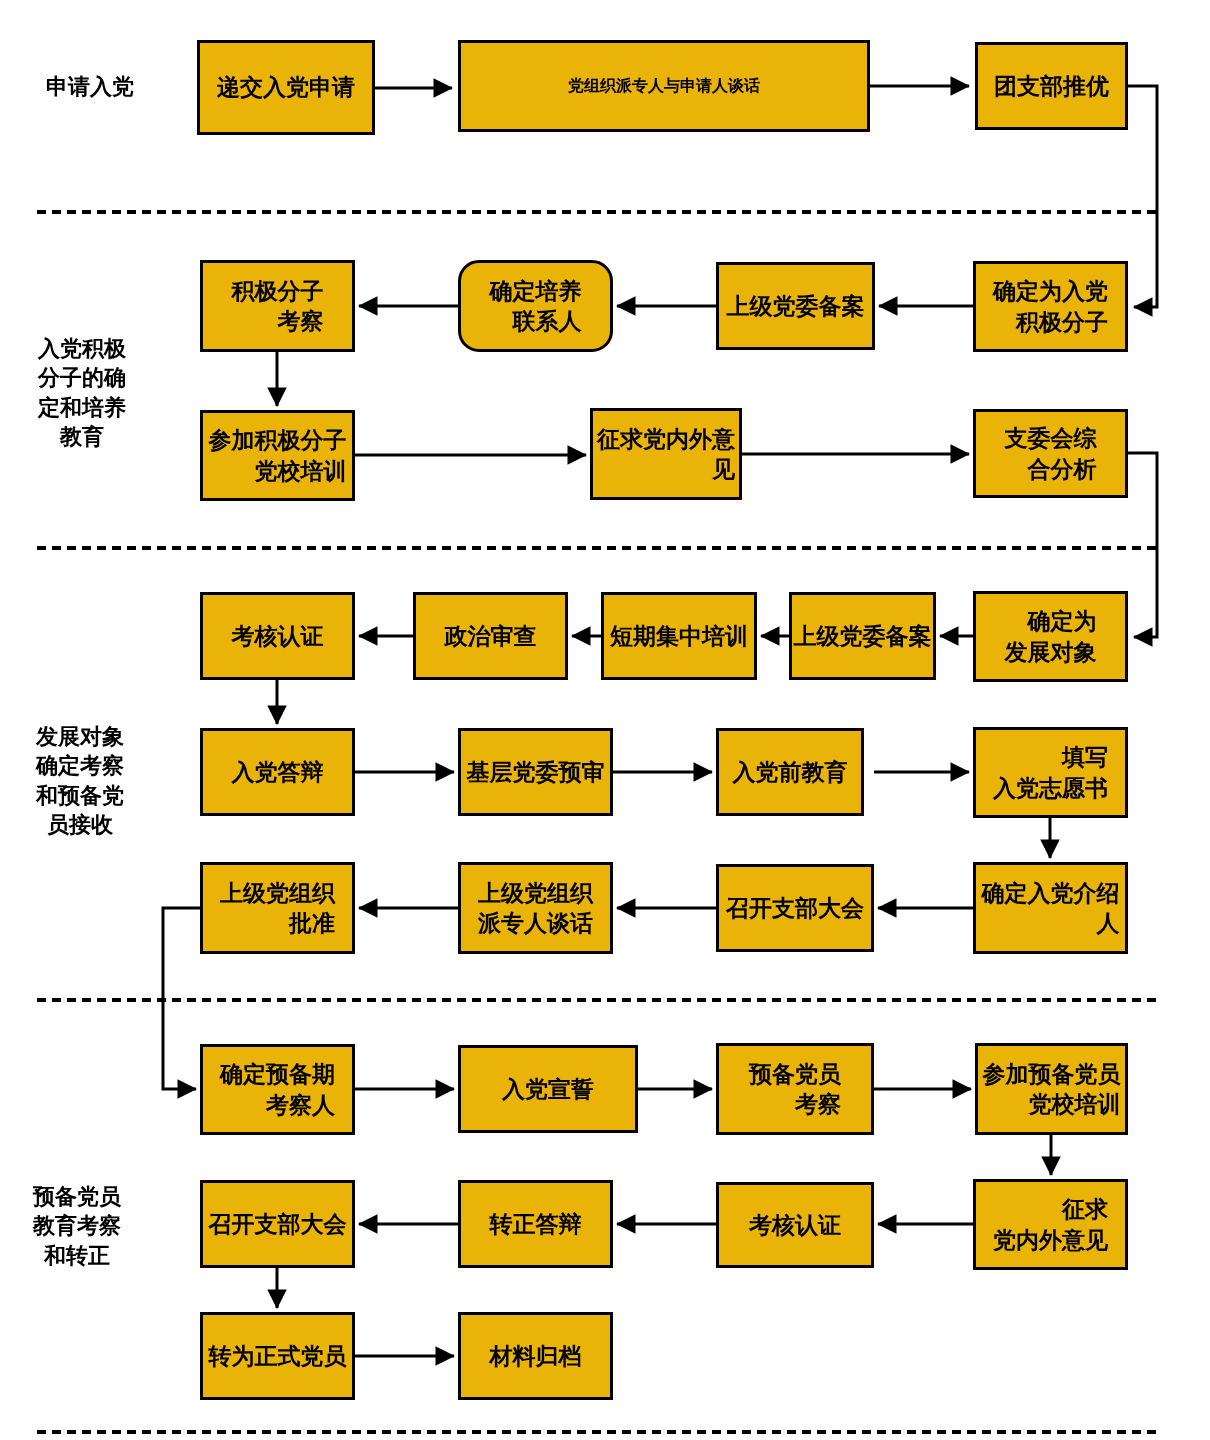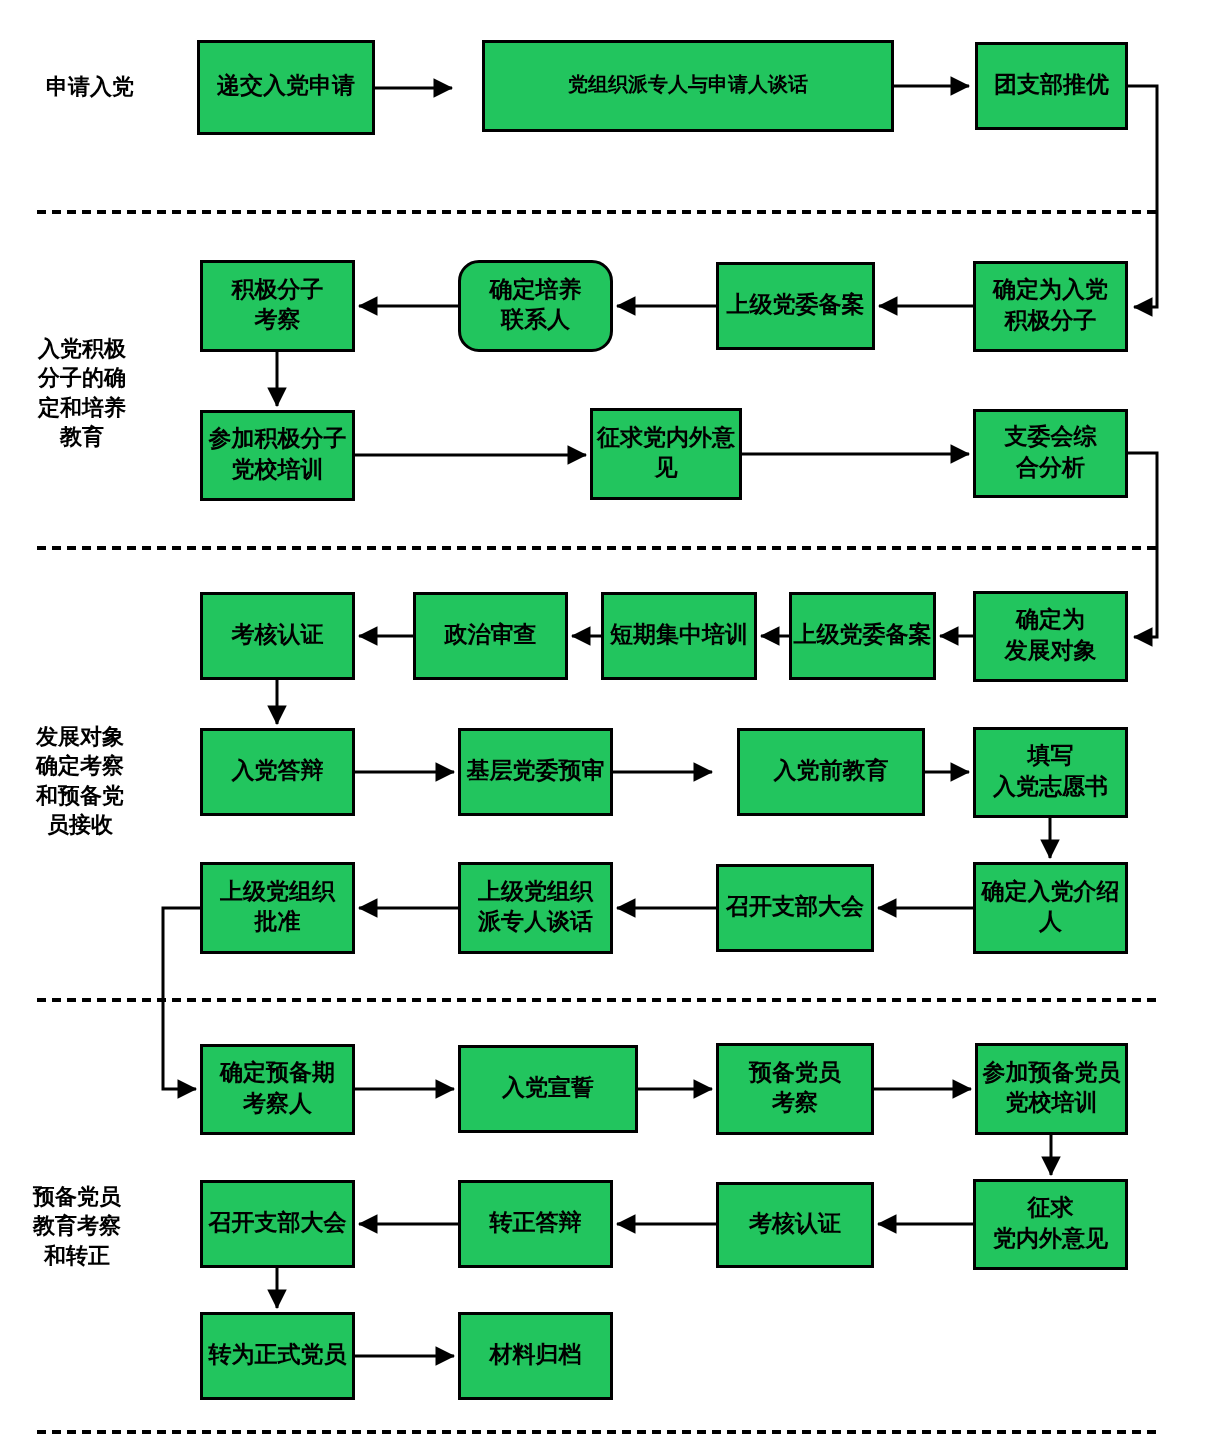--- a/index.html
+++ b/index.html
@@ -7,32 +7,31 @@
     position:relative;
     width:1210px;height:1440px;
     background:#ffffff;
     font-family:"Liberation Sans","DejaVu Sans",sans-serif;
     overflow:hidden;
   }
   #wires{position:absolute;left:0;top:0;width:1210px;height:1440px;pointer-events:none;}
   .node{
     position:absolute;
     box-sizing:border-box;
-    background:#22c55e;
+    background:#eab308;
     border:3px solid #000;
     display:flex;align-items:center;justify-content:center;
-    text-align:center;
+    text-align:right;
     font-weight:bold;
     font-size:23px;
     line-height:1.32;
     color:#000;
     white-space:pre-line;
-    font-family:Liberation Mono, monospace;
   }
-  .node.wide{font-size:20px;margin-left:24px;}
+  .node.wide{font-size:16px;}
   .side-label{
     position:absolute;
     font-weight:bold;
     font-size:22px;
     line-height:1.33;
     color:#000;
     text-align:center;
     white-space:pre-line;
   }
   svg path{stroke:#000;stroke-width:3;fill:none;}
@@ -132,21 +131,21 @@
 
   <div class="node" style="left:200px;top:592px;width:155px;height:88px;">考核认证</div>
   <div class="node" style="left:413px;top:592px;width:155px;height:88px;">政治审查</div>
   <div class="node" style="left:601px;top:592px;width:156px;height:88px;">短期集中培训</div>
   <div class="node" style="left:789px;top:592px;width:147px;height:88px;">上级党委备案</div>
   <div class="node" style="left:973px;top:591px;width:155px;height:91px;">确定为
 发展对象</div>
 
   <div class="node" style="left:200px;top:728px;width:155px;height:88px;">入党答辩</div>
   <div class="node" style="left:458px;top:728px;width:155px;height:88px;">基层党委预审</div>
-  <div class="node" style="left:716px;top:728px;width:188px;height:88px;margin-left:21px;">入党前教育</div>
+  <div class="node" style="left:716px;top:728px;width:148px;height:88px;">入党前教育</div>
   <div class="node" style="left:973px;top:727px;width:155px;height:91px;">填写
 入党志愿书</div>
 
   <div class="node" style="left:200px;top:862px;width:155px;height:92px;">上级党组织
 批准</div>
   <div class="node" style="left:458px;top:862px;width:155px;height:92px;">上级党组织
 派专人谈话</div>
   <div class="node" style="left:716px;top:864px;width:158px;height:88px;">召开支部大会</div>
   <div class="node" style="left:973px;top:862px;width:155px;height:92px;">确定入党介绍
 人</div>

